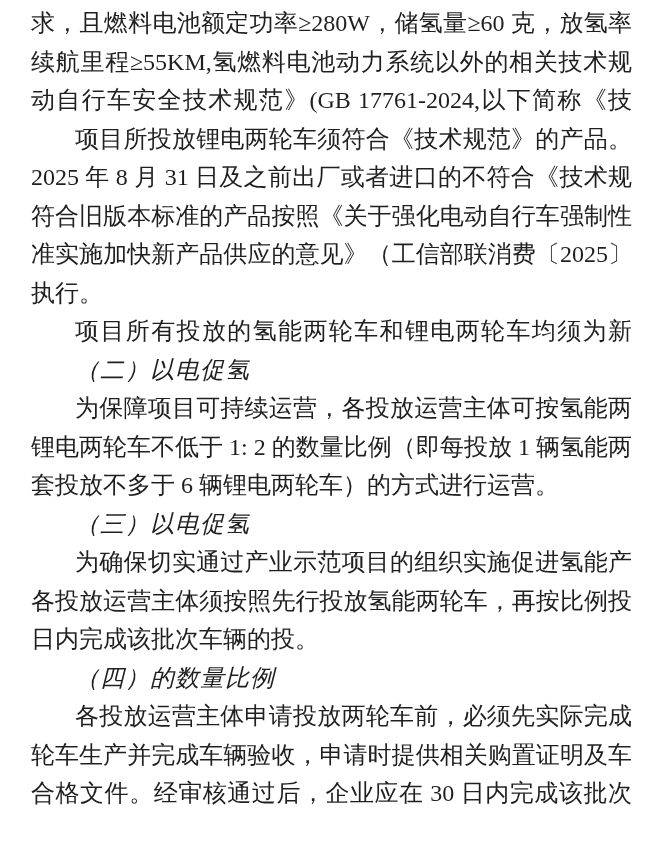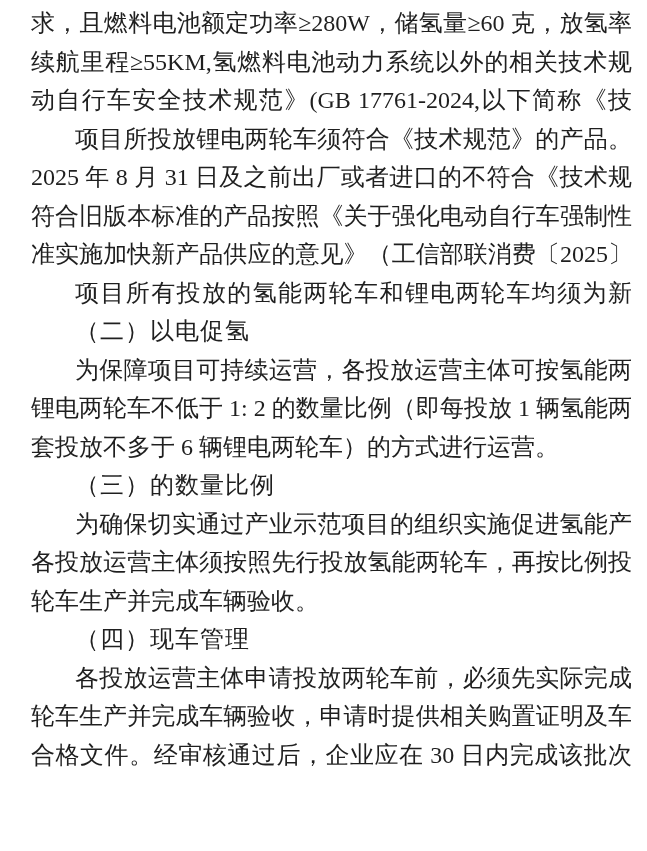--- a/index.html
+++ b/index.html
@@ -33,41 +33,43 @@
   .j {
     text-align-last: justify;
   }
   .ind {
     text-indent: 44px;
   }
   .head {
     
     font-family: "Liberation Serif", "DejaVu Serif", serif;
     letter-spacing: 1px;
+    font-style: italic;
   }
 </style>
 </head>
 <body>
 
 <div class="page">
   <div class="textblock">
     <div class="ln j">求，且燃料电池额定功率≥280W，储氢量≥60 克，放氢率≥90%，</div>
     <div class="ln j">续航里程≥55KM,氢燃料电池动力系统以外的相关技术规范按《电</div>
     <div class="ln j">动自行车安全技术规范》(GB 17761-2024,以下简称《技术规范》)。</div>
     <div class="ln ind j">项目所投放锂电两轮车须符合《技术规范》的产品。其中，</div>
     <div class="ln j">2025 年 8 月 31 日及之前出厂或者进口的不符合《技术规范》但</div>
     <div class="ln j">符合旧版本标准的产品按照《关于强化电动自行车强制性国家标</div>
     <div class="ln j">准实施加快新产品供应的意见》（工信部联消费〔2025〕144 号）</div>
+    <div class="ln">执行。</div>
     <div class="ln ind j">项目所有投放的氢能两轮车和锂电两轮车均须为新车,且须</div>
     <div class="ln ind head">（二）以电促氢</div>
     <div class="ln ind j">为保障项目可持续运营，各投放运营主体可按氢能两轮车与</div>
     <div class="ln j">锂电两轮车不低于 1: 2 的数量比例（即每投放 1 辆氢能两轮车配</div>
     <div class="ln">套投放不多于 6 辆锂电两轮车）的方式进行运营。</div>
-    <div class="ln ind head">（三）的数量比例</div>
+    <div class="ln ind head">（三）以电促氢</div>
     <div class="ln ind j">为确保切实通过产业示范项目的组织实施促进氢能产业发展,</div>
     <div class="ln j">各投放运营主体须按照先行投放氢能两轮车，再按比例投放锂电</div>
-    <div class="ln">轮车生产并完成车辆验收。</div>
-    <div class="ln ind head">（四）现车管理</div>
+    <div class="ln">日内完成该批次车辆的投。</div>
+    <div class="ln ind head">（四）的数量比例</div>
     <div class="ln ind j">各投放运营主体申请投放两轮车前，必须先实际完成氢能两</div>
     <div class="ln j">轮车生产并完成车辆验收，申请时提供相关购置证明及车辆验收</div>
     <div class="ln j">合格文件。经审核通过后，企业应在 30 日内完成该批次车辆的投</div>
   </div>
 </div>
 
 </body></html>

